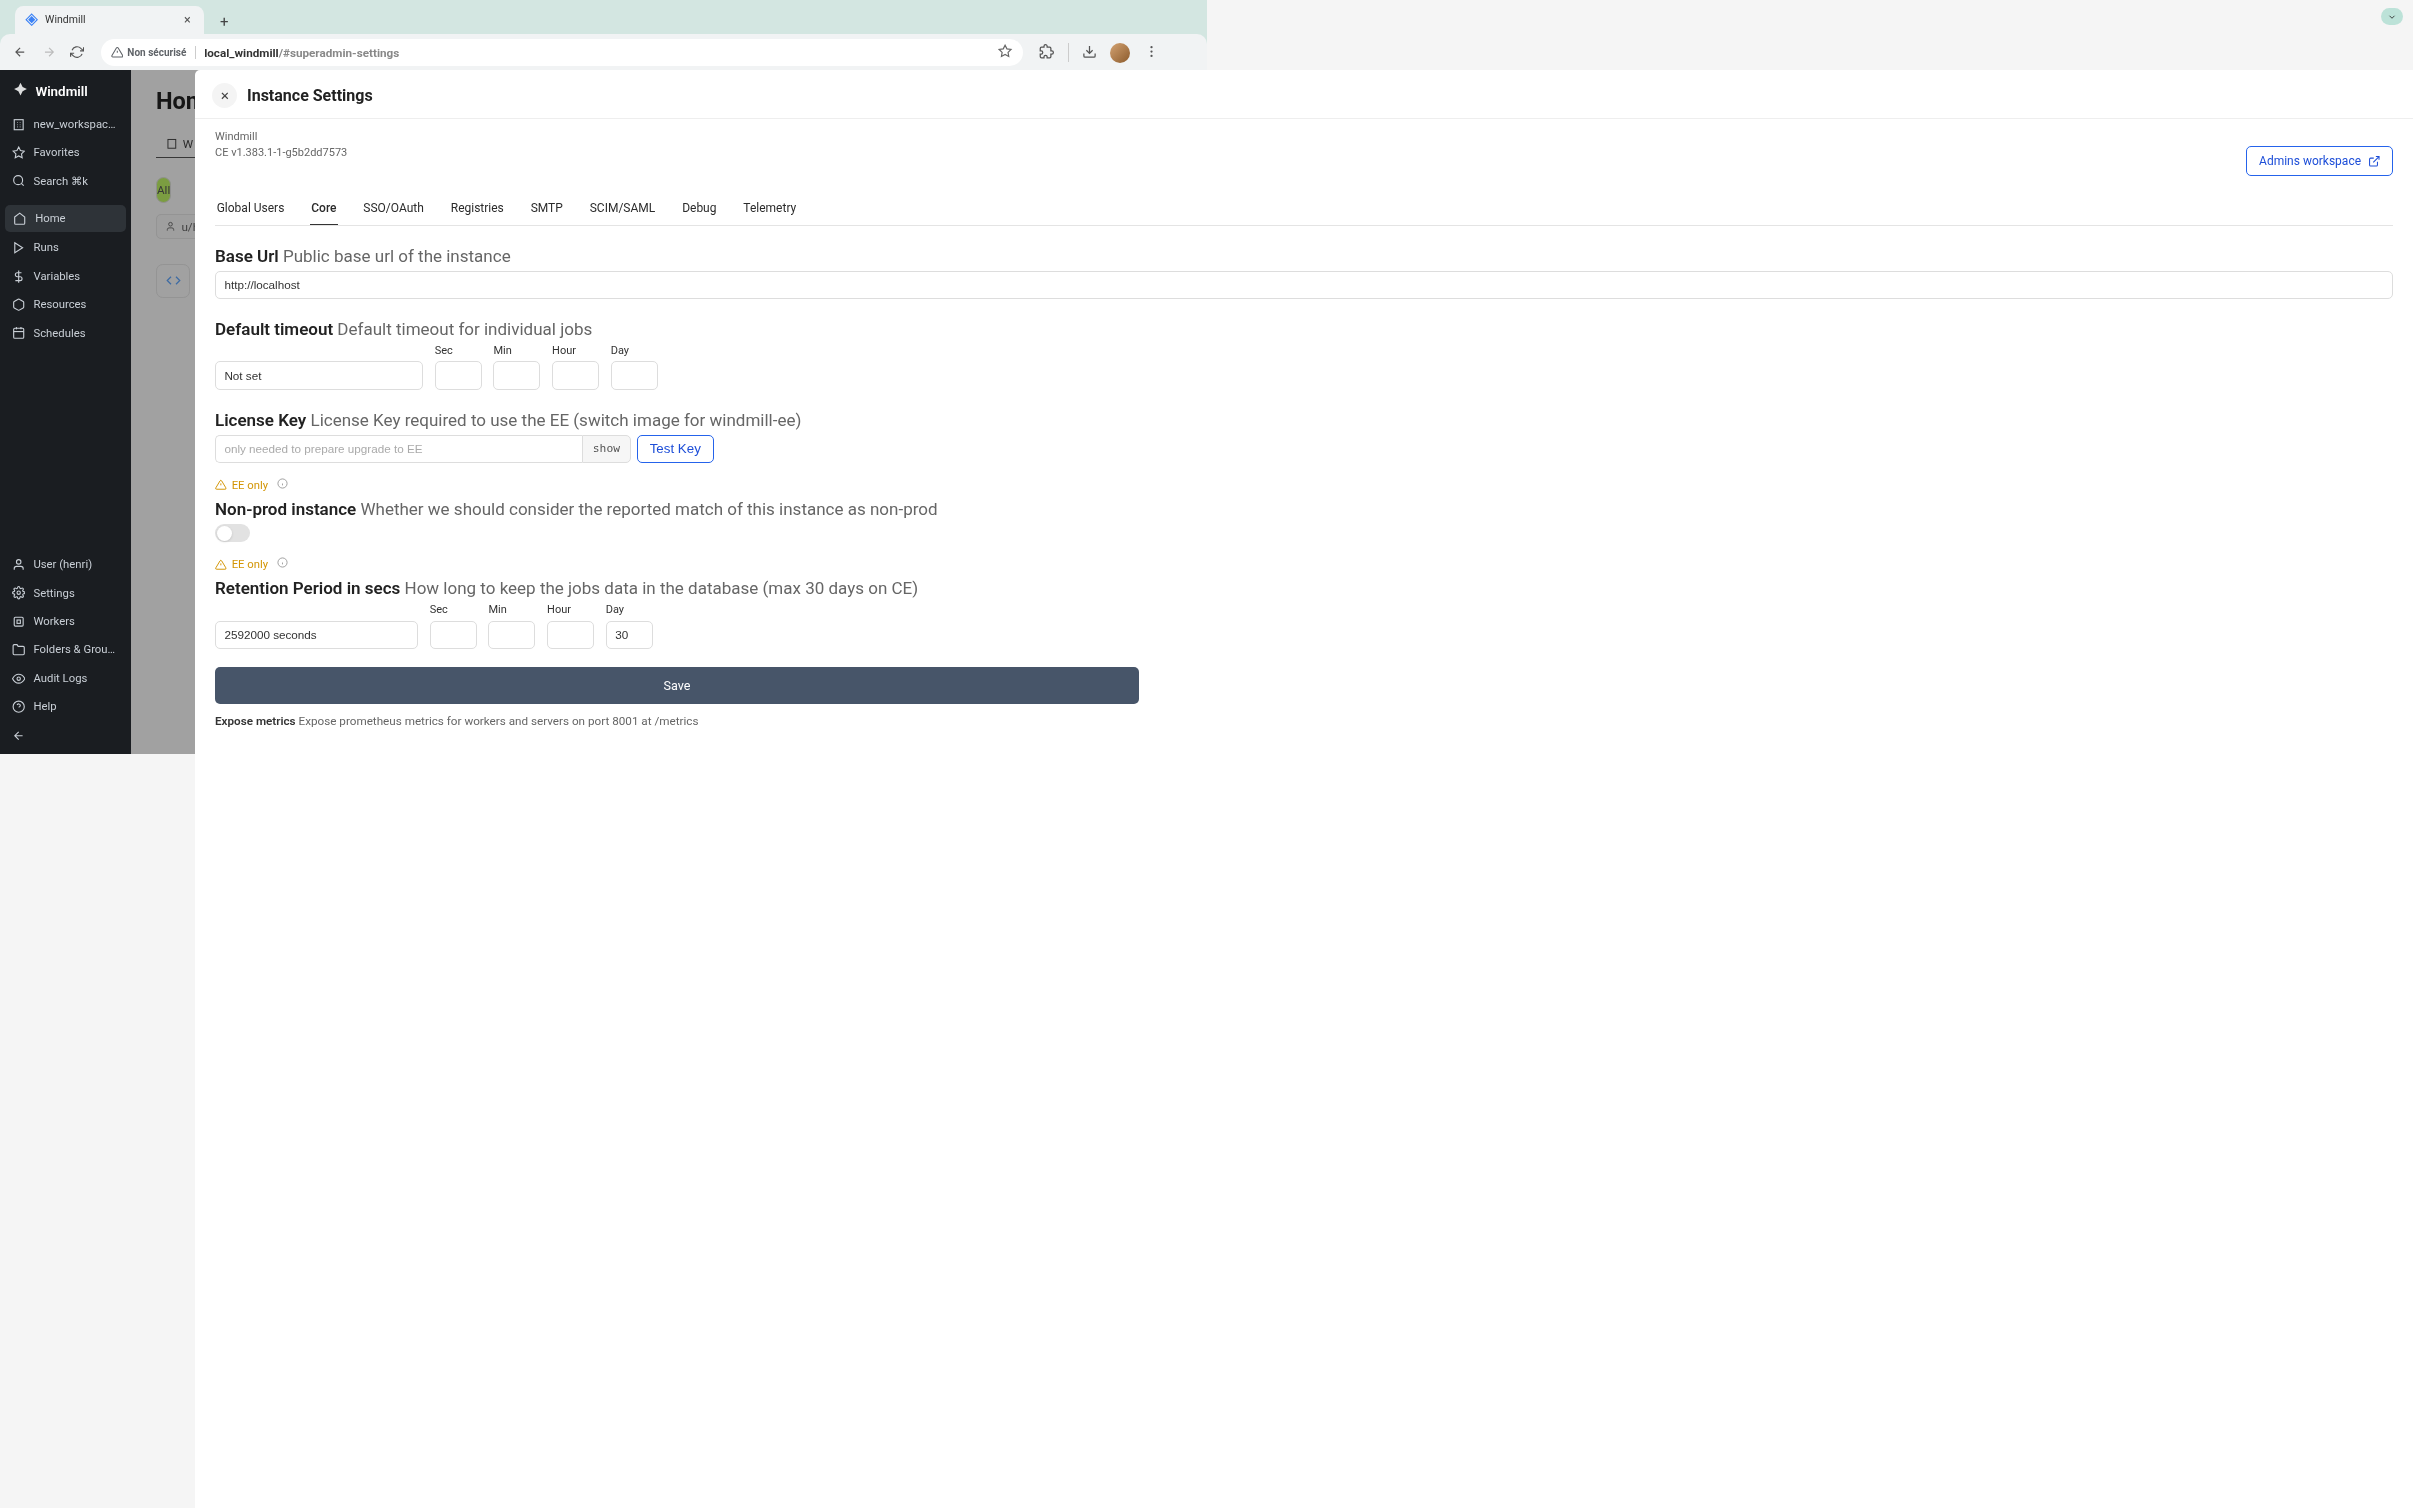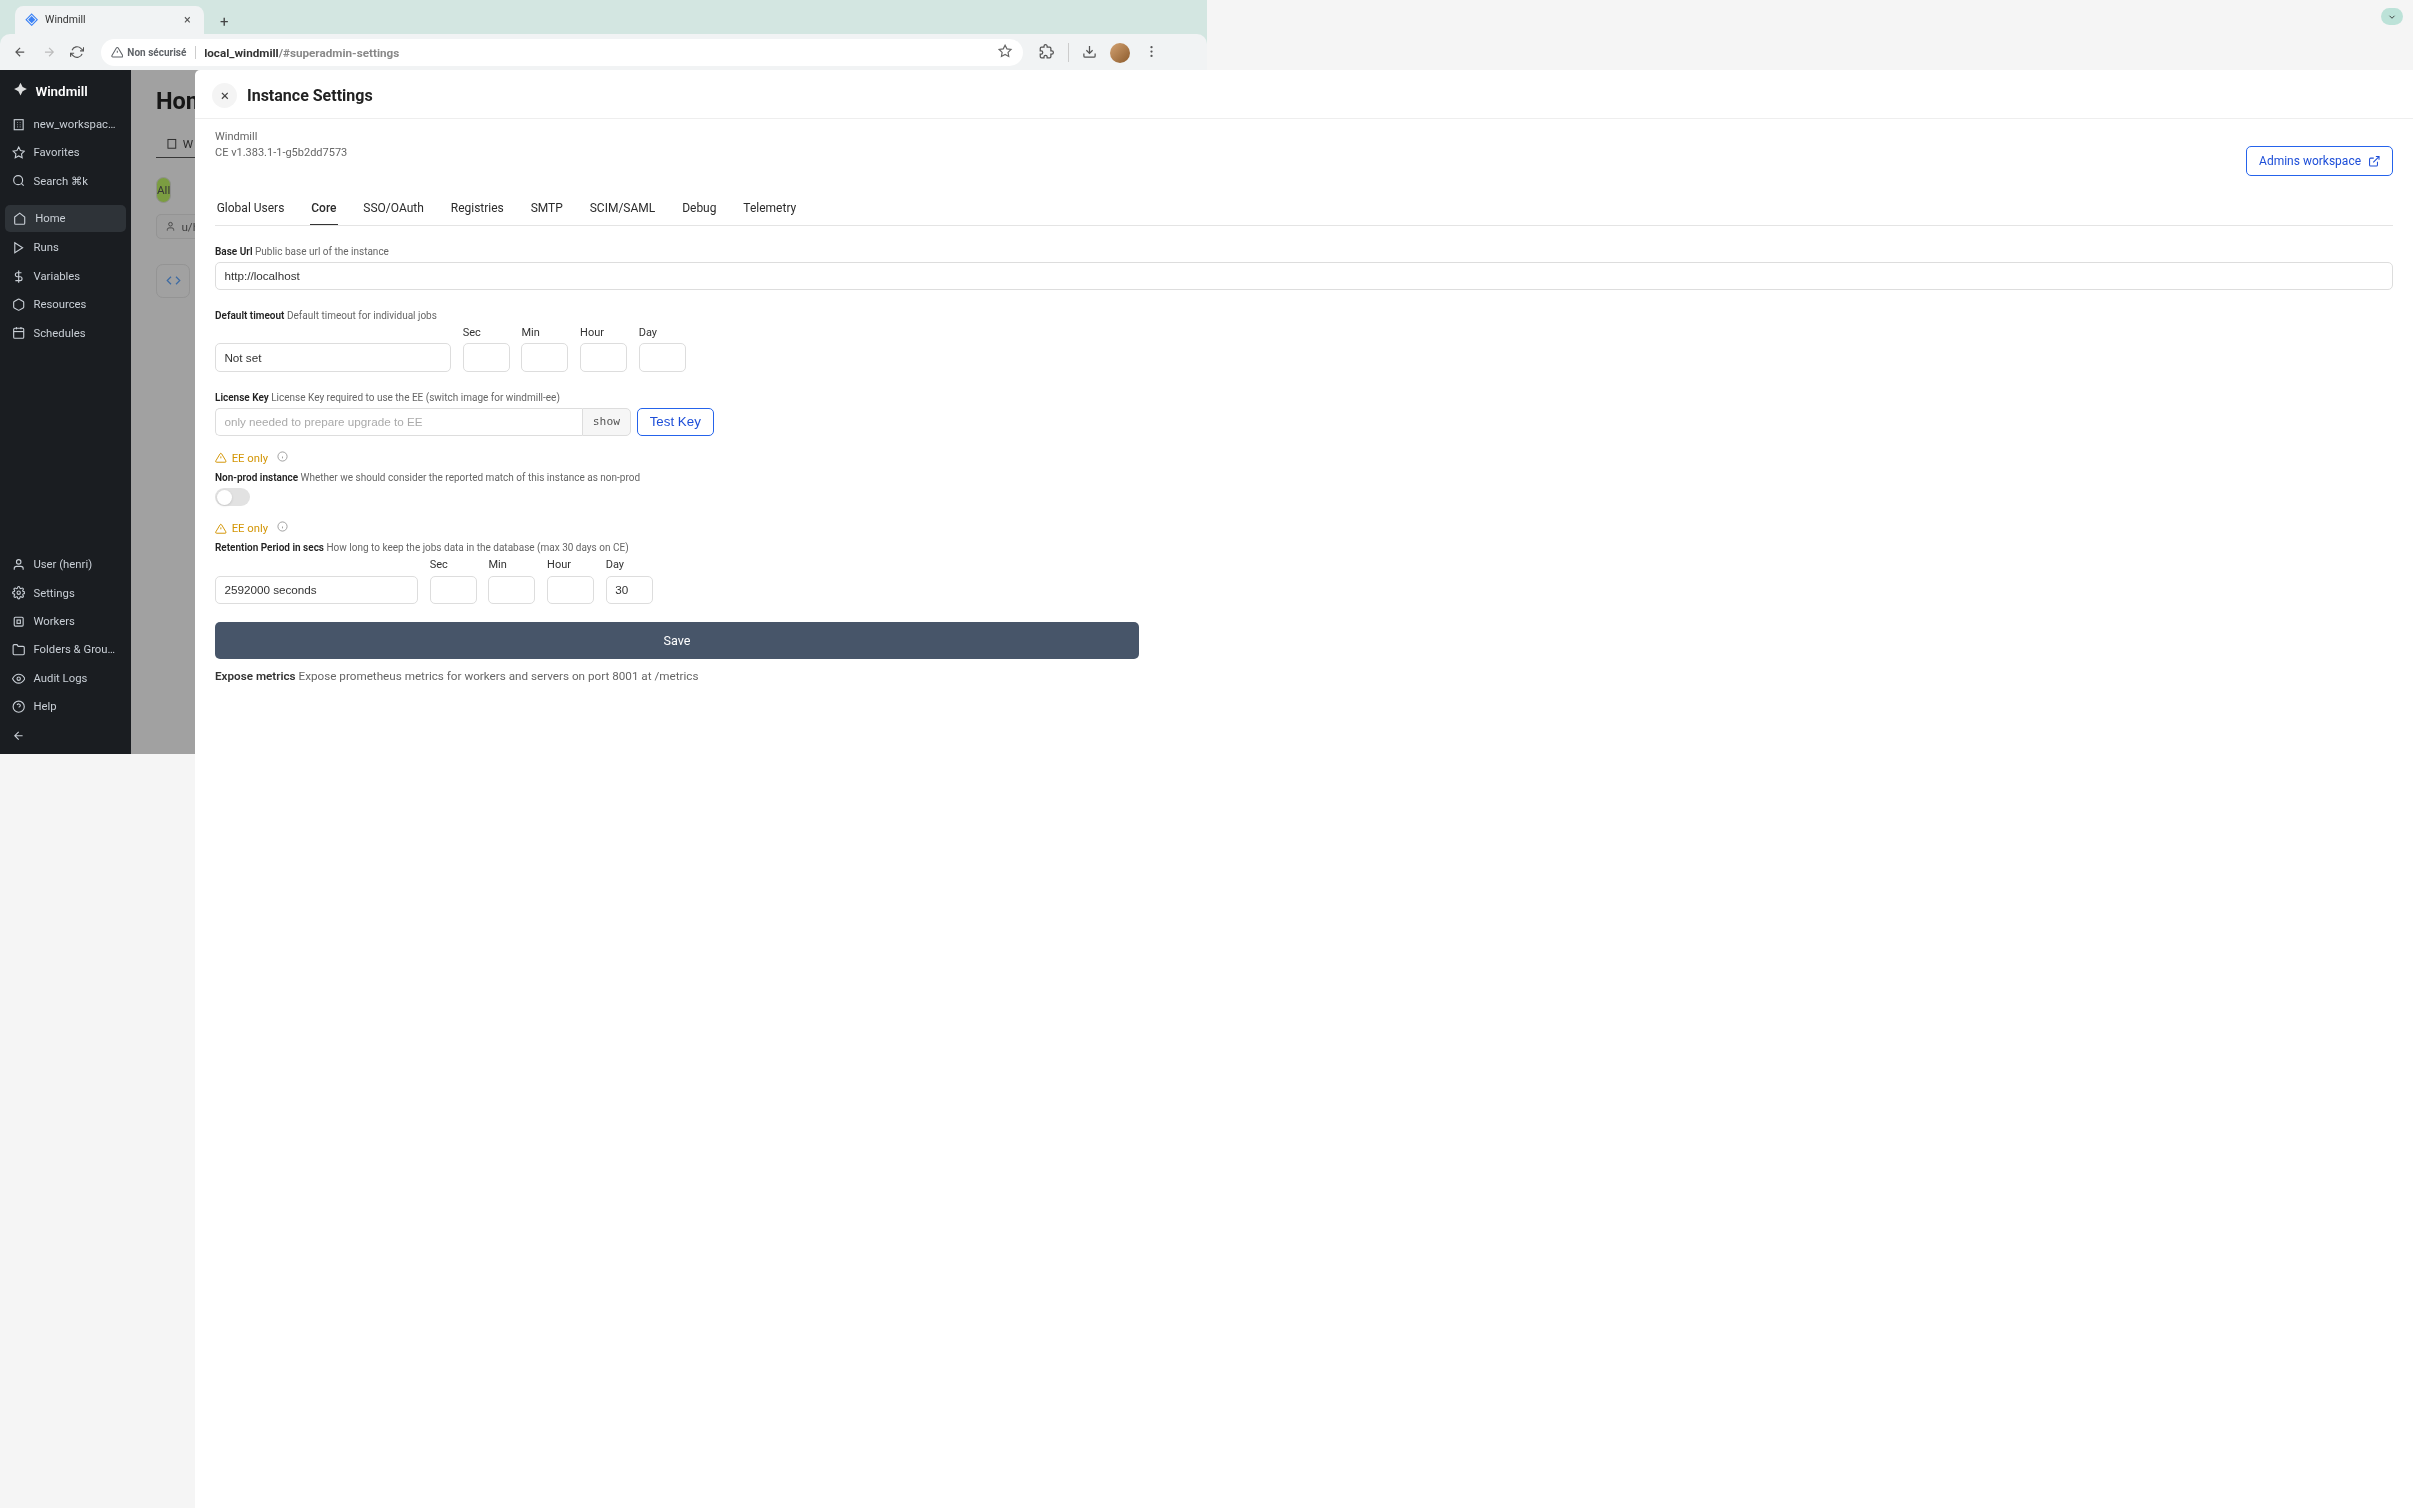--- a/index.html
+++ b/index.html
@@ -337,21 +337,21 @@
   font-size: 12px;
   cursor: pointer;
 }
 .tab-pill.active {
   border-bottom: 1.7px solid #333;
   font-weight: 500;
 }
 
 .field-group { margin-top: 20px; }
 .field-label {
-  font-size: 10px;
+  font-size: 17px;
   margin-bottom: 5px;
 }
 .field-label .strong { font-weight: 600; color: #222; }
 .field-label .sub { color: #666; font-weight: 400; }
 .text-input {
   width: 100%;
   height: 28.5px;
   border: 0.8px solid #ddd;
   border-radius: 5px;
   padding: 0 8.4px;
@@ -375,21 +375,21 @@
 }
 .time-col .tlabel {
   font-size: 11px;
   color: #333;
   margin-bottom: 4.2px;
 }
 .time-input {
   width: 47px;
   height: 28.5px;
 }
-.notset-input { width: 236px; }
+.notset-input { width: 208px; }
 
 .license-row {
   display: flex;
   gap: 6px;
   align-items: flex-start;
 }
 .license-wrap {
   display: flex;
   align-items: center;
   width: 416px;

